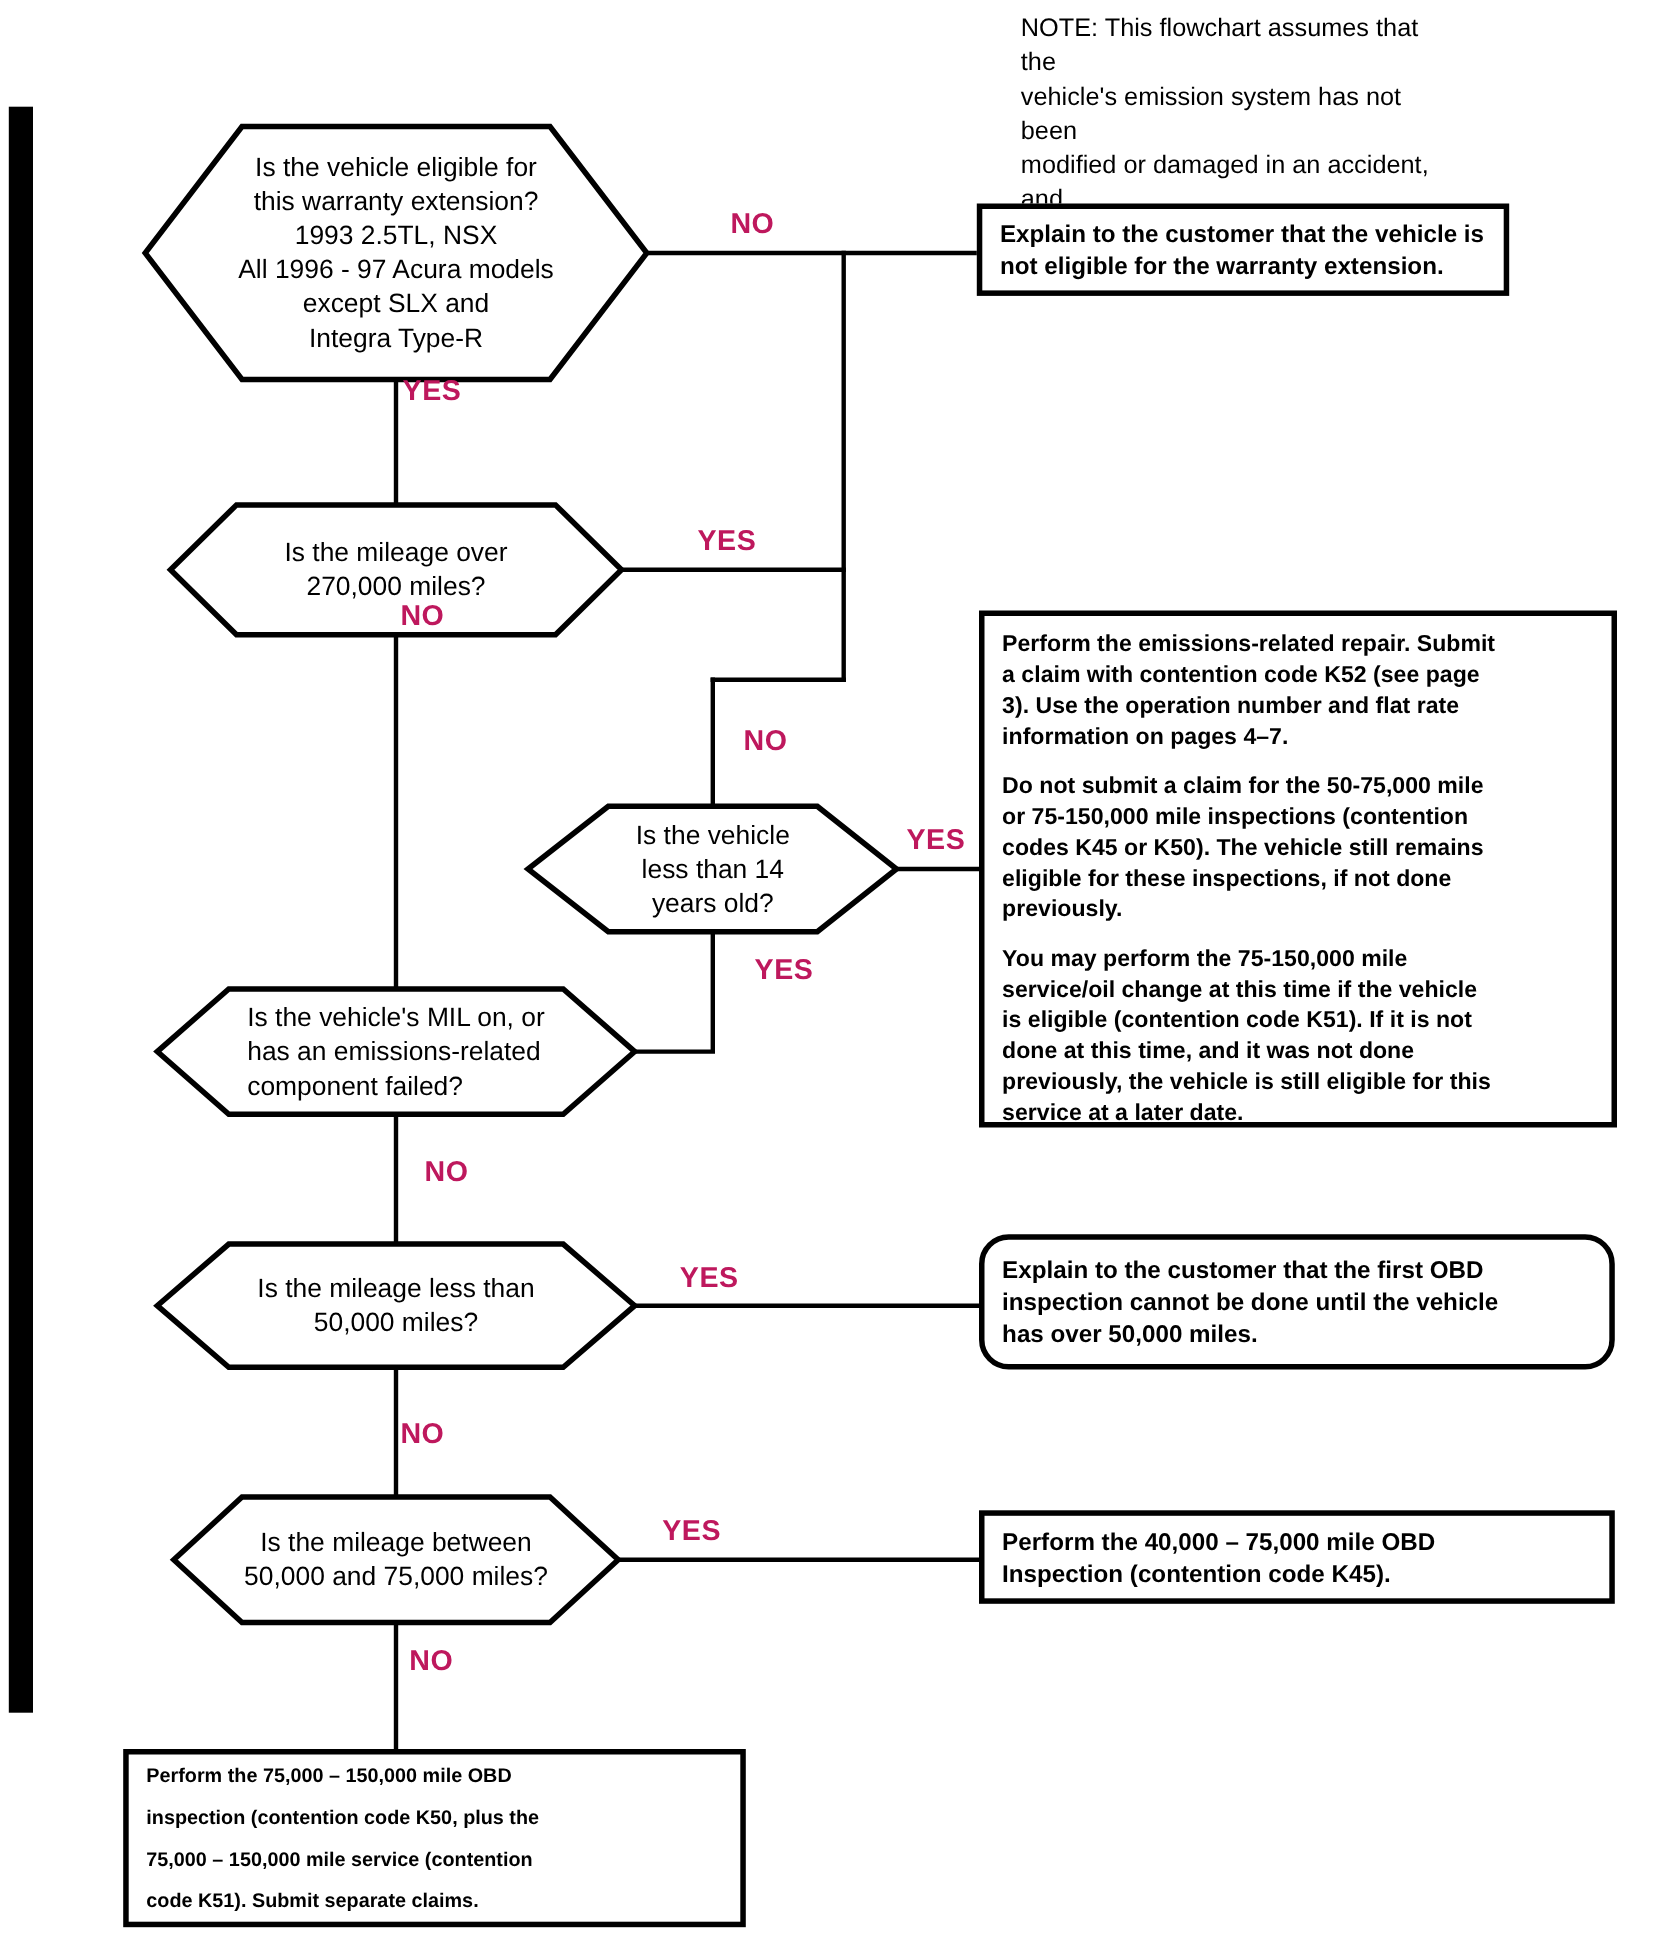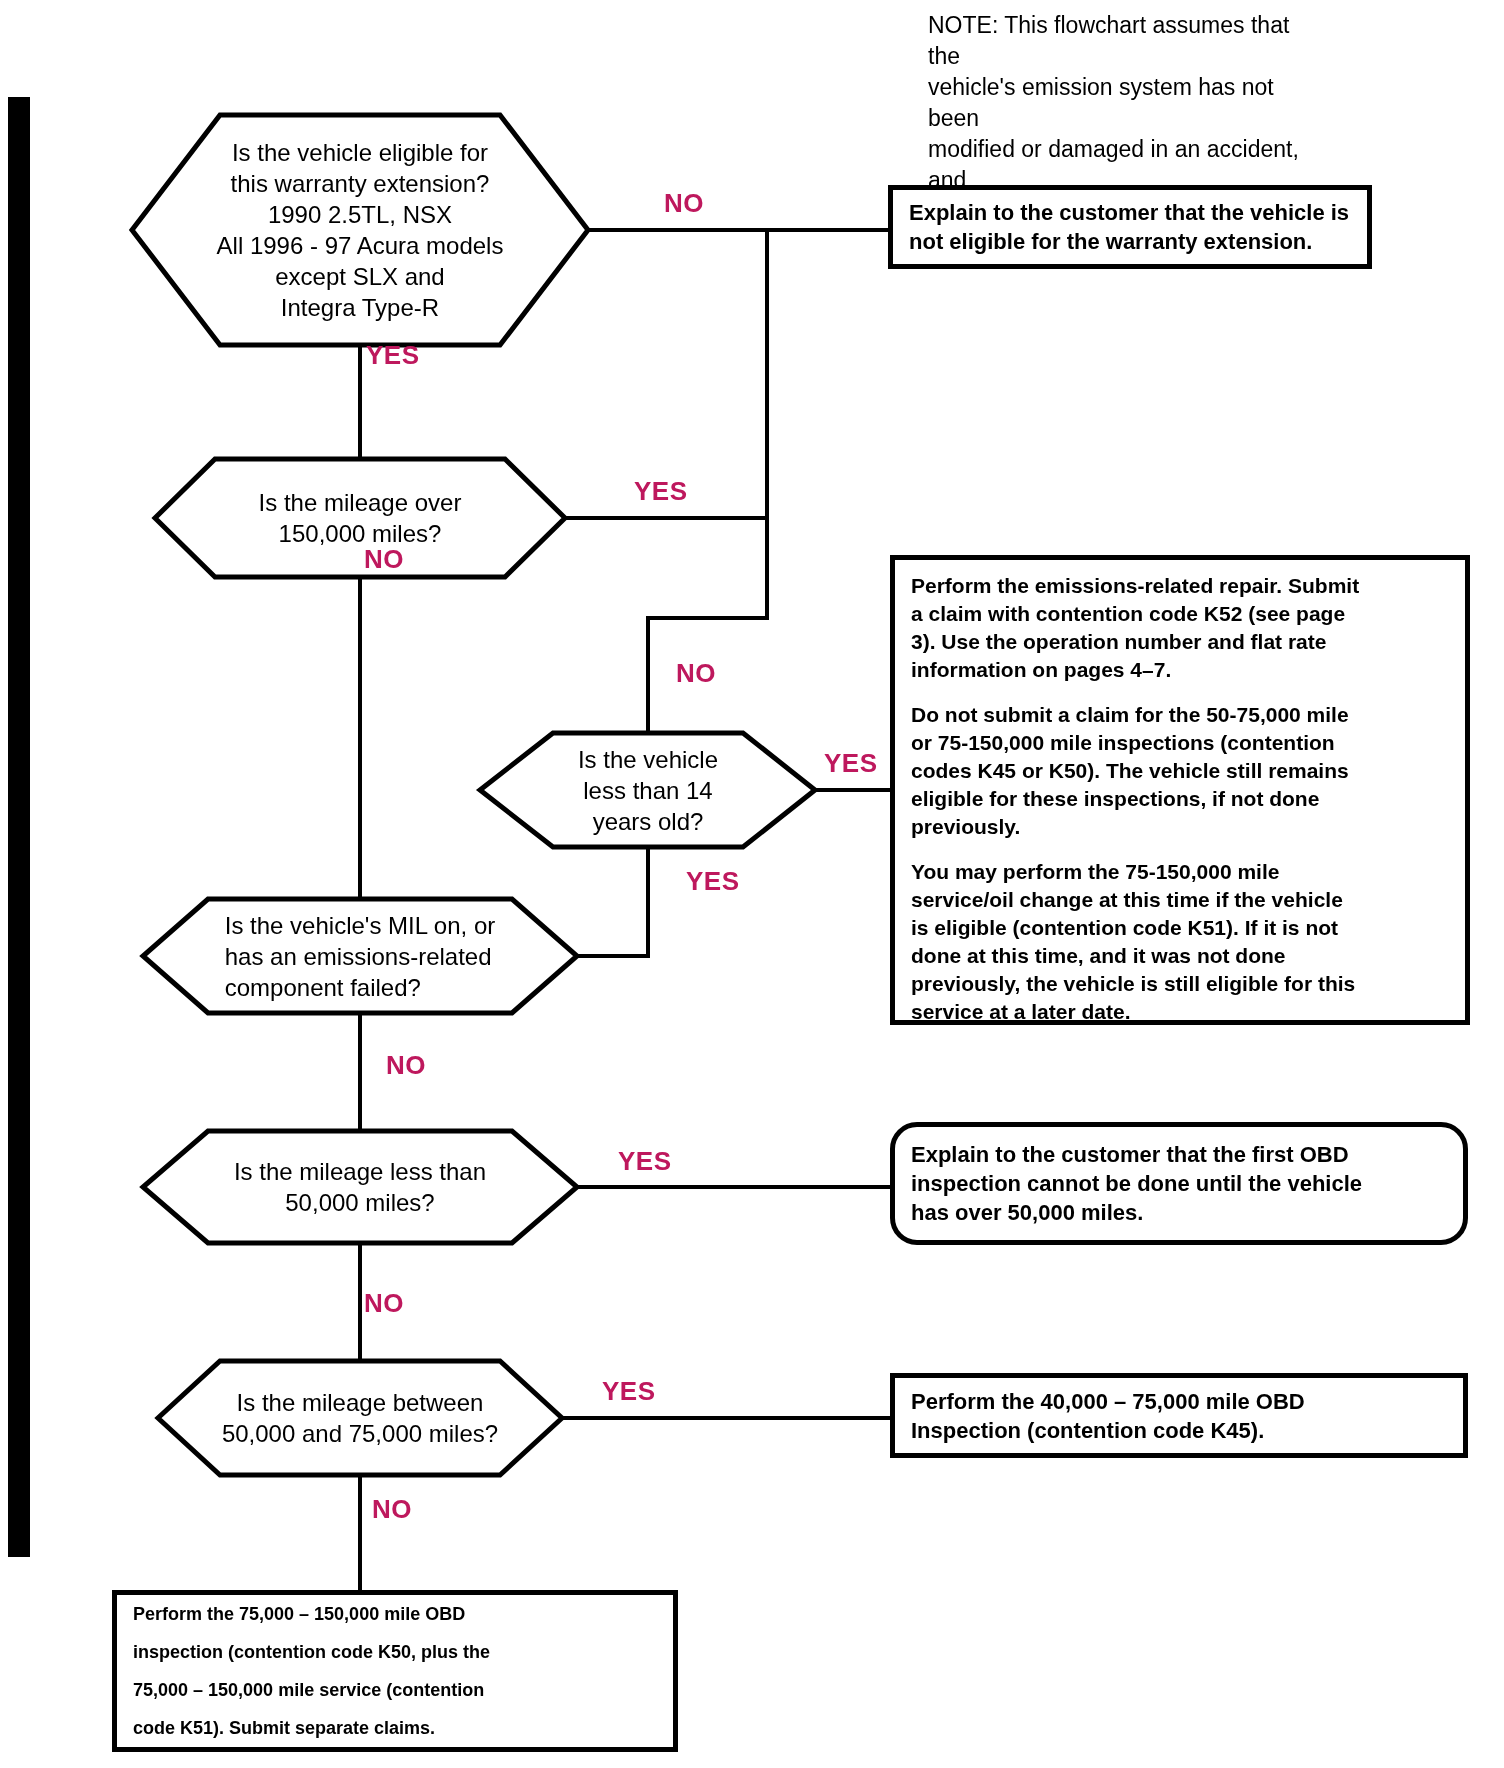--- a/index.html
+++ b/index.html
@@ -108,26 +108,26 @@
     <polygon points="220,115 500,115 588,230 500,345 220,345 132,230" fill="#fff" stroke="#000" stroke-width="5"></polygon>
     <polygon points="215,459 505,459 565,518 505,577 215,577 155,518" fill="#fff" stroke="#000" stroke-width="5"></polygon>
     <polygon points="553,733 743,733 815,790 743,847 553,847 480,790" fill="#fff" stroke="#000" stroke-width="5"></polygon>
     <polygon points="208,899 512,899 577,956 512,1013 208,1013 143,956" fill="#fff" stroke="#000" stroke-width="5"></polygon>
     <polygon points="208,1131 512,1131 577,1187 512,1243 208,1243 143,1187" fill="#fff" stroke="#000" stroke-width="5"></polygon>
     <polygon points="220,1361 500,1361 562,1418 500,1475 220,1475 158,1418" fill="#fff" stroke="#000" stroke-width="5"></polygon>
   </svg>
 
   <div class="hex-text pre" style="left:132px; top:115px; width:456px; height:230px;">Is the vehicle eligible for
 this warranty extension?
-1990 2.5TL, NSX
+1993 2.5TL, NSX
 All 1996 - 97 Acura models
 except SLX and
 Integra Type-R</div>
   <div class="hex-text pre" style="left:155px; top:459px; width:410px; height:118px;">Is the mileage over
-150,000 miles?</div>
+270,000 miles?</div>
   <div class="hex-text pre" style="left:480px; top:733px; width:336px; height:114px;">Is the vehicle
 less than 14
 years old?</div>
   <div class="hex-text pre left-align" style="left:143px; top:899px; width:434px; height:114px;">Is the vehicle's MIL on, or
 has an emissions-related
 component failed?</div>
   <div class="hex-text pre" style="left:143px; top:1131px; width:434px; height:112px;">Is the mileage less than
 50,000 miles?</div>
   <div class="hex-text pre" style="left:158px; top:1361px; width:404px; height:114px;">Is the mileage between
 50,000 and 75,000 miles?</div>

